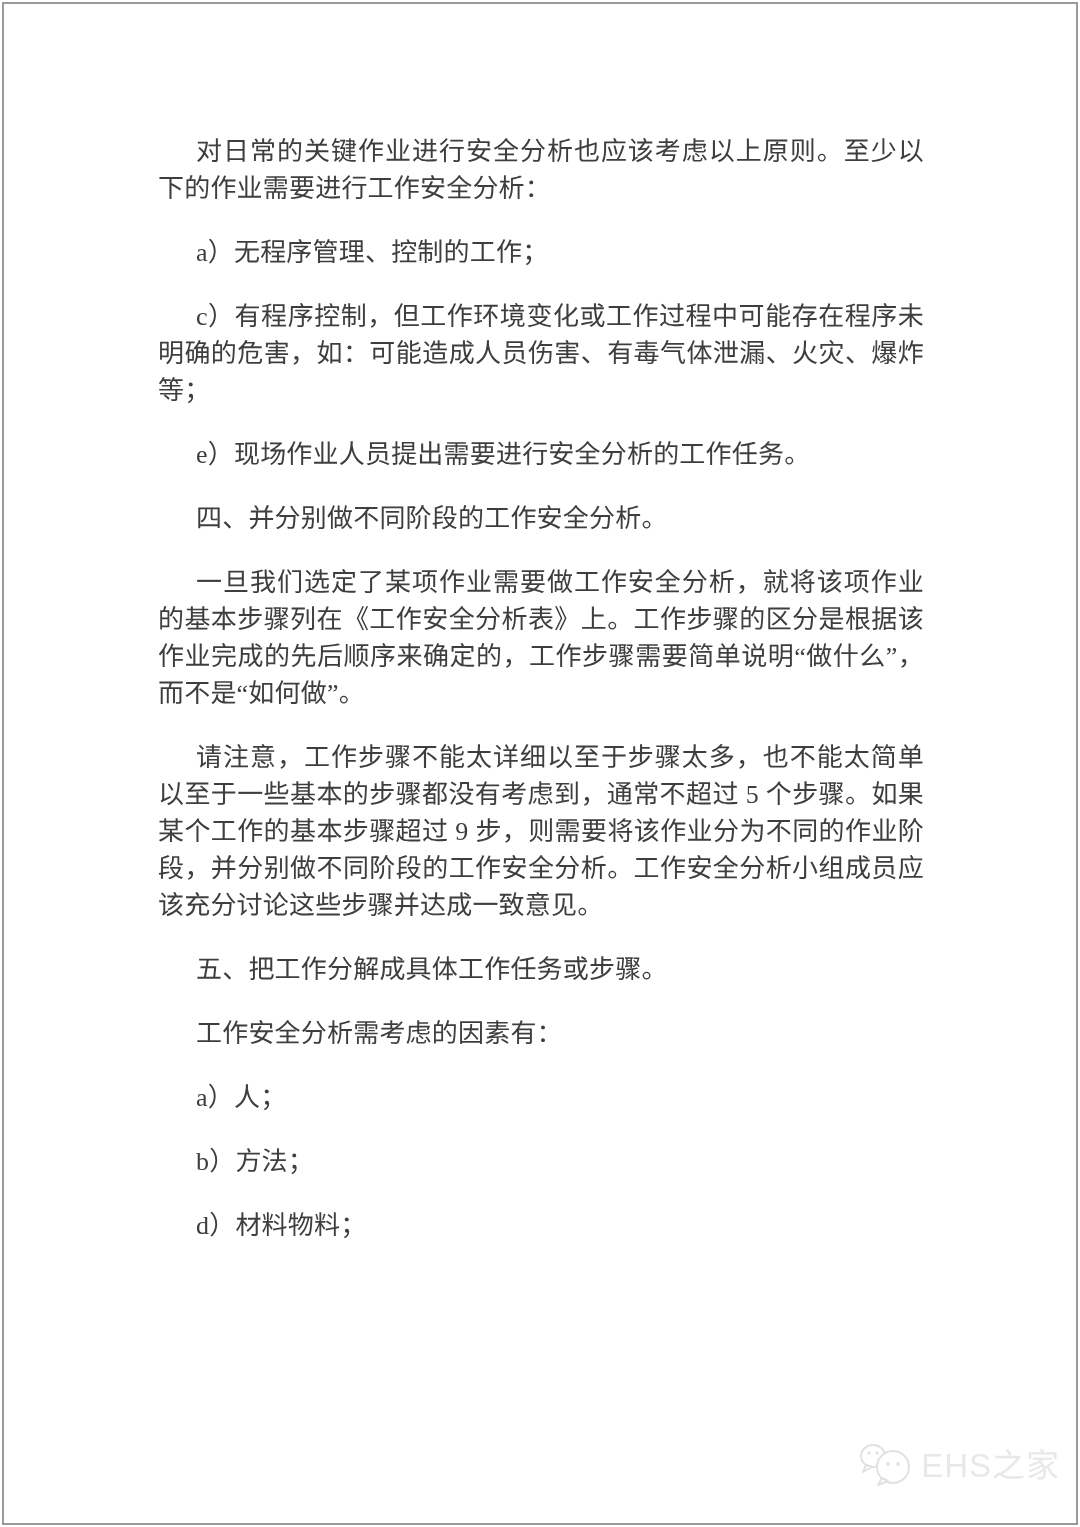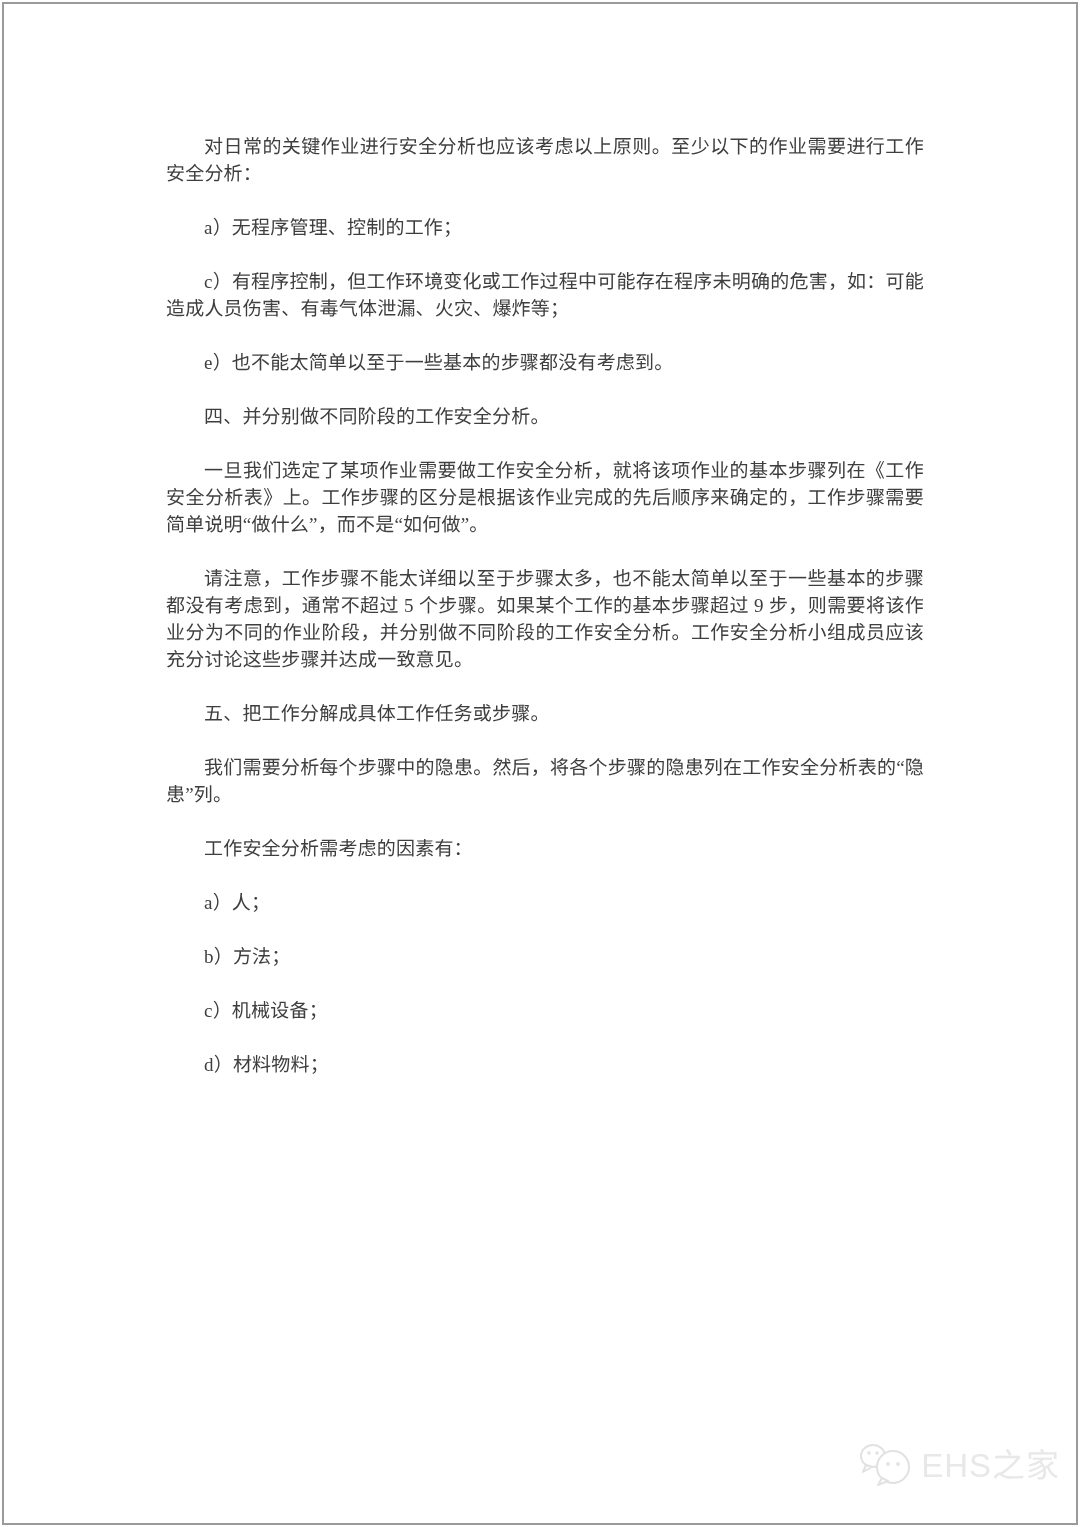--- a/index.html
+++ b/index.html
@@ -27,26 +27,26 @@
     border:2px solid var(--border-color);
     pointer-events:none;
   }
   .doc{
     position:absolute;
     left:158px;
     top:133px;
     width:766px;
   }
   .doc p.block{
-    font-size:19px;
-    line-height:27px;
+    font-size:26px;
+    line-height:37px;
     color:var(--text-color);
     text-align:justify;
     text-indent:38px;
-    margin:0 0 27px 8px;
+    margin:0 0 27px 0;
     letter-spacing:0.2px;
   }
   .watermark{
     position:absolute;
     right:20px;
     bottom:40px;
     display:flex;
     align-items:center;
     gap:7px;
     user-select:none;
@@ -64,30 +64,28 @@
 </head>
 <body>
 
 <div class="page">
   <div class="page-border"></div>
 
   <main class="doc">
       <p class="block">对日常的关键作业进行安全分析也应该考虑以上原则。至少以下的作业需要进行工作安全分析：</p>
       <p class="block">a）无程序管理、控制的工作；</p>
       <p class="block">c）有程序控制，但工作环境变化或工作过程中可能存在程序未明确的危害，如：可能造成人员伤害、有毒气体泄漏、火灾、爆炸等；</p>
-      <p class="block">e）也不能太简单以至于一些基本的步骤都没有考虑到。</p>
+      <p class="block">e）现场作业人员提出需要进行安全分析的工作任务。</p>
       <p class="block">四、并分别做不同阶段的工作安全分析。</p>
       <p class="block">一旦我们选定了某项作业需要做工作安全分析，就将该项作业的基本步骤列在《工作安全分析表》上。工作步骤的区分是根据该作业完成的先后顺序来确定的，工作步骤需要简单说明“做什么”，而不是“如何做”。</p>
       <p class="block">请注意，工作步骤不能太详细以至于步骤太多，也不能太简单以至于一些基本的步骤都没有考虑到，通常不超过 5 个步骤。如果某个工作的基本步骤超过 9 步，则需要将该作业分为不同的作业阶段，并分别做不同阶段的工作安全分析。工作安全分析小组成员应该充分讨论这些步骤并达成一致意见。</p>
       <p class="block">五、把工作分解成具体工作任务或步骤。</p>
-      <p class="block">我们需要分析每个步骤中的隐患。然后，将各个步骤的隐患列在工作安全分析表的“隐患”列。</p>
       <p class="block">工作安全分析需考虑的因素有：</p>
       <p class="block">a）人；</p>
       <p class="block">b）方法；</p>
-      <p class="block">c）机械设备；</p>
       <p class="block">d）材料物料；</p>
     </main>
 
   <div class="watermark">
     <span class="wm-icon">
       <svg width="56" height="48" viewBox="0 0 56 48" xmlns="http://www.w3.org/2000/svg">
 
         <ellipse cx="15" cy="17" rx="12" ry="11" fill="#ffffff" stroke="#e2e2e2" stroke-width="2"></ellipse>
         <path d="M8 26 L5 33 L14 28 Z" fill="#ffffff" stroke="#e2e2e2" stroke-width="2" stroke-linejoin="round"></path>
         <circle cx="11" cy="14" r="1.7" fill="#e2e2e2"></circle>

